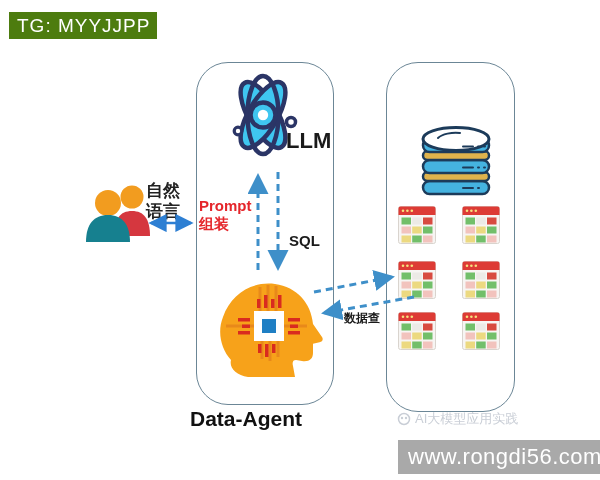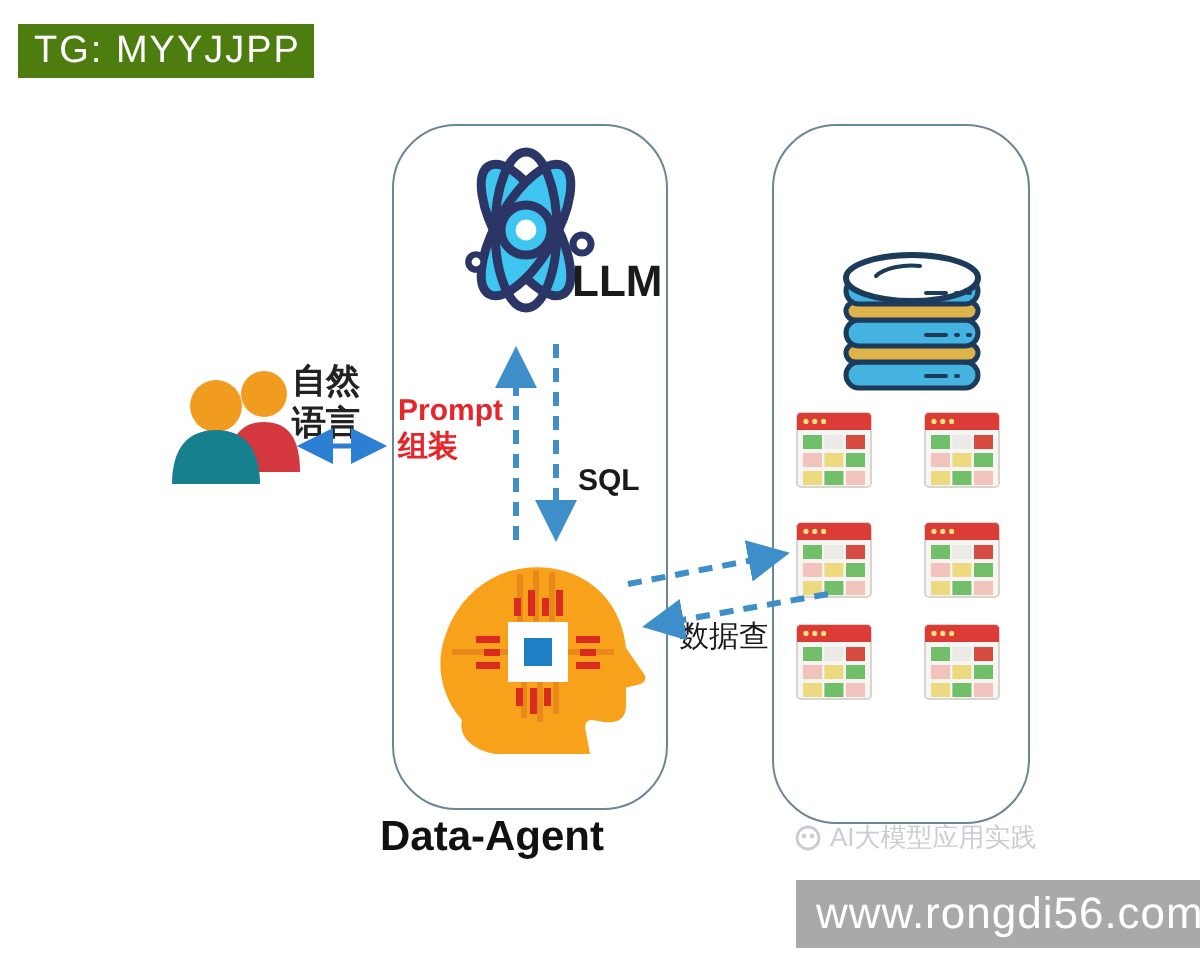--- a/index.html
+++ b/index.html
@@ -26,21 +26,21 @@
   
   .lbl{color:#1a1a1a;font-weight:bold;white-space:pre;}
   #llm-label{left:286px;top:128px;font-size:22px;}
   #prompt-label{left:199px;top:197px;width:62px;text-align:left;
     color:#e5262b;font-size:15px;line-height:18px;font-weight:bold;}
   #sql-label{left:289px;top:204px;font-size:15px;margin-top:28px;}
   #nl-label{left:146px;top:180px;width:44px;
     font-size:17px;line-height:21px;font-weight:bold;color:#222;}
   #sqlcall-label{left:332px;top:251px;font-size:17px;}
   #result-label{left:329px;top:309px;width:66px;text-align:center;
-    font-size:15px;line-height:19px;font-weight:normal;color:#1a1a1a;}
+    font-size:12px;line-height:19px;font-weight:bold;color:#1a1a1a;}
   #agent-title{left:190px;top:407px;width:150px;
     font-size:21px;font-weight:bold;color:#111;}
 
   
   #brand-wm{left:397px;top:410px;display:flex;align-items:center;gap:4px;
     color:#c9ced6;font-size:13px;}
   #site-bar{left:398px;top:440px;width:202px;height:34px;background:#a9a9a9;
     color:#ffffff;font-size:22px;line-height:34px;padding-left:10px;
     letter-spacing:0.5px;}
 

